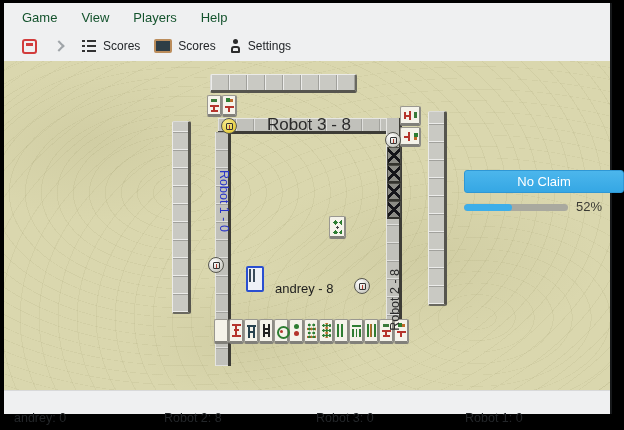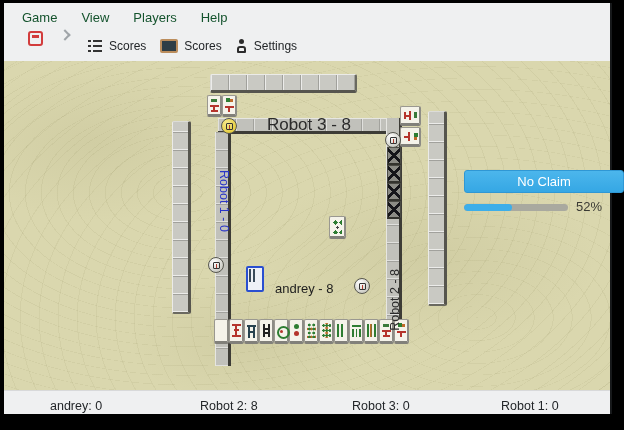--- a/index.html
+++ b/index.html
@@ -33,22 +33,22 @@
   .close-btn i{position:absolute;left:3px;top:7px;width:10px;height:2px;background:#2f3338;}
   .close-btn i:nth-child(1){transform:rotate(45deg);}
   .close-btn i:nth-child(2){transform:rotate(-45deg);}
 
   
   .menubar{height:28px;background:#eff0f1;display:flex;align-items:center;
            gap:24px;padding:0 18px;color:#14532d;font-size:13px;flex:0 0 auto;}
   .menubar span{cursor:default;}
 
   
-  .toolbar{height:30px;background:#eff0f1;display:flex;
-           gap:14px;padding:0 24px;color:#232629;font-size:12px;flex:0 0 auto;}
+  .toolbar{height:30px;background:#eff0f1;display:flex;align-items:center;
+           gap:14px;padding:0 18px;color:#232629;font-size:12px;flex:0 0 auto;}
   .tool{display:flex;align-items:center;gap:6px;}
   .icon-abort{width:15px;height:15px;border:2px solid #d23c3c;border-radius:3px;
               position:relative;}
   .icon-abort i{position:absolute;left:2px;top:2px;width:7px;height:3px;background:#d23c3c;}
   .icon-chevr{width:8px;height:8px;border-top:2px solid #9fa4a8;
               border-right:2px solid #9fa4a8;transform:rotate(45deg);margin:0 4px;}
   .icon-scores{width:16px;height:14px;position:relative;}
   .icon-scores i{position:absolute;background:#333;height:2px;}
   .icon-scores i:nth-child(1){left:6px;top:1px;width:9px;}
   .icon-scores i:nth-child(2){left:6px;top:6px;width:9px;}
@@ -218,21 +218,21 @@
            align-items:center;justify-content:center;}
   .progress-wrap{position:absolute;left:460px;top:141px;width:138px;height:12px;}
   .progress-track{position:absolute;left:0;top:2px;width:104px;height:7px;
                   background:#a9a99f;border-radius:4px;overflow:hidden;}
   .progress-fill{height:100%;background:#3daee9;border-radius:4px;}
   .progress-text{position:absolute;right:0;top:-3px;font-size:13px;color:#3a3a34;}
 
   
   .statusbar{height:24px;background:#eff0f1;border-top:1px solid #d8d9da;
              position:relative;font-size:12.5px;color:#232629;flex:0 0 auto;}
-  .statusbar span{position:absolute;top:8px;margin-left:36px;}
+  .statusbar span{position:absolute;top:20px;}
   .st0{left:10px;} .st1{left:160px;} .st2{left:312px;} .st3{left:461px;}
 </style>
 </head>
 <body>
 
 <div class="window">
 
 
   <div class="menubar">
     <span>Game</span>

